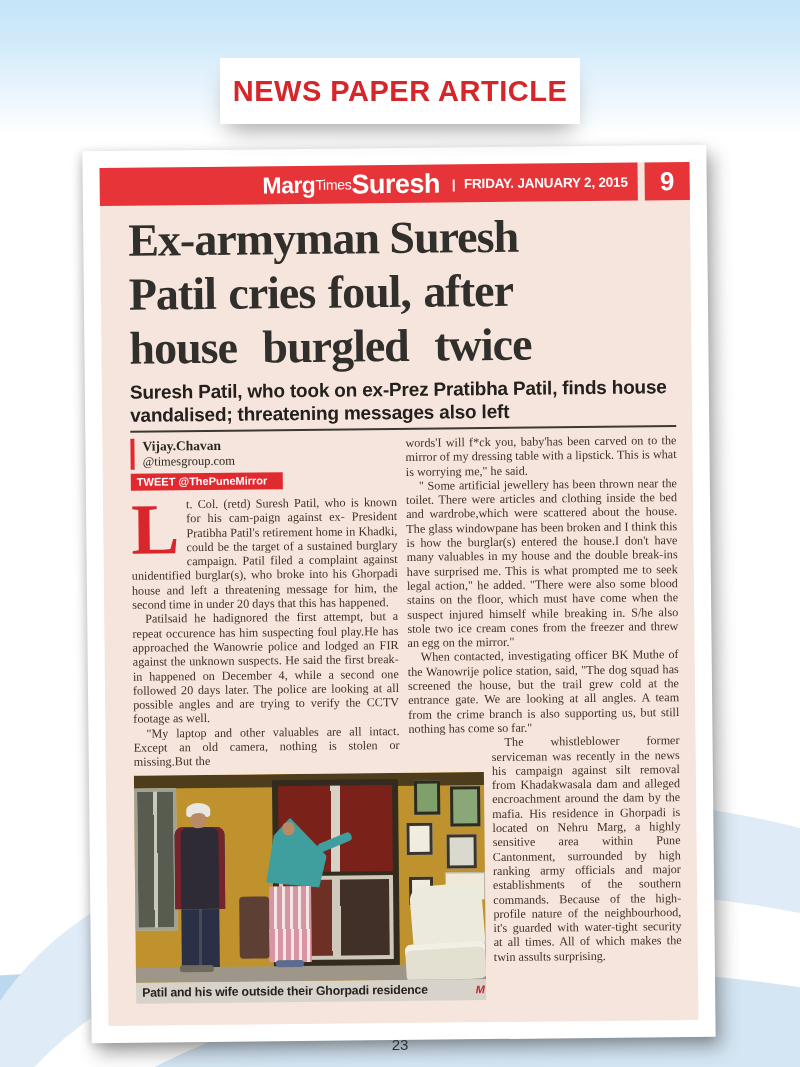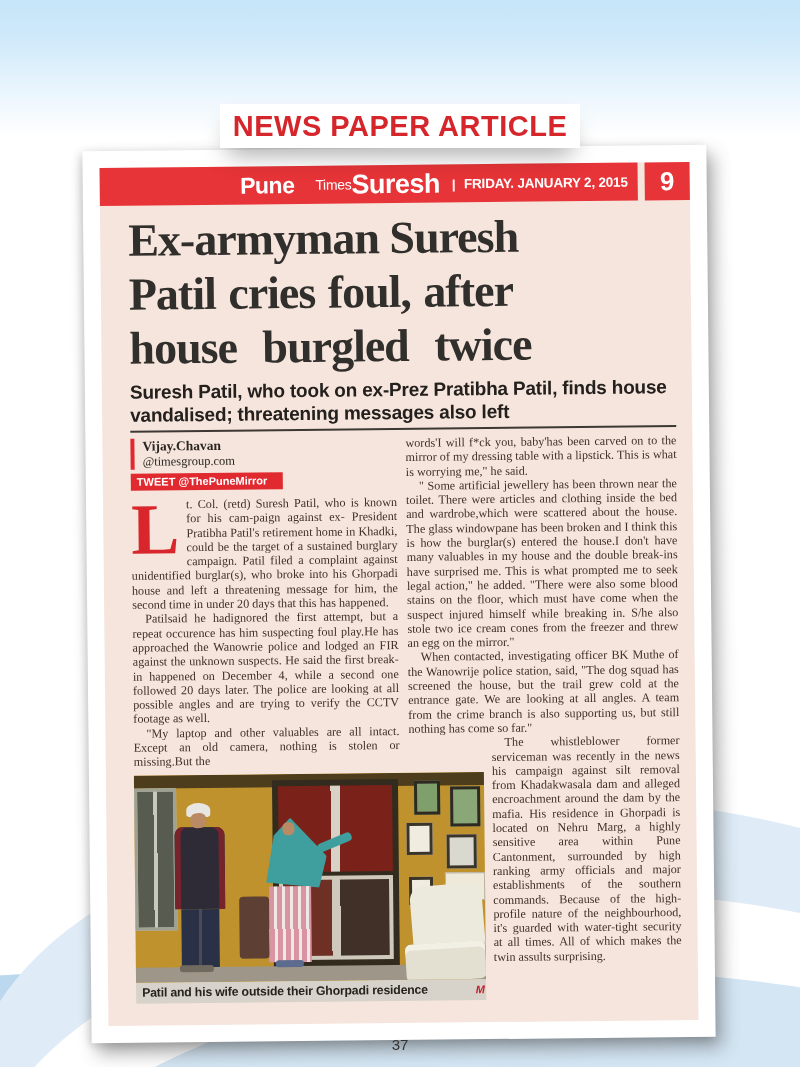--- a/index.html
+++ b/index.html
@@ -11,34 +11,34 @@
   
   .waves{position:absolute;inset:0;z-index:0;overflow:hidden;}
   .wave{position:absolute;border-radius:50%;}
   .w-left-band{left:-420px;bottom:-235px;width:1050px;height:330px;background:#bcd8ee;}
   .w-left-white{left:-450px;bottom:-282px;width:1060px;height:330px;background:#ffffff;}
   .w-right-big{right:-320px;bottom:-330px;width:1150px;height:600px;background:#dfecf7;}
   .w-right-white{right:-380px;bottom:-425px;width:1200px;height:600px;background:#ffffff;}
   .w-right-fill{right:-430px;bottom:-525px;width:1250px;height:620px;background:#d4e6f4;}
   
   .title-card{position:absolute;top:58px;left:50%;transform:translateX(-50%);z-index:3;
-      width:360px;height:44px;background:#ffffff;display:flex;align-items:center;justify-content:center;
-      box-shadow:0 14px 24px -8px rgba(0,0,0,0.35);margin-top:46px;}
+      width:360px;height:66px;background:#ffffff;display:flex;align-items:center;justify-content:center;
+      box-shadow:0 14px 24px -8px rgba(0,0,0,0.35);}
   .title-card span{color:#d5262b;font-weight:bold;font-size:29px;letter-spacing:0.5px;}
   
   .clipping{position:absolute;top:148px;left:87px;width:624px;height:892px;z-index:2;
       background:#ffffff;box-sizing:border-box;padding:17px;transform:rotate(-0.6deg);
       box-shadow:6px 10px 18px rgba(60,60,60,0.45),-2px 2px 8px rgba(0,0,0,0.15);}
   .paper{position:relative;width:590px;height:858px;background:#f6e5dc;}
   
   .masthead{position:absolute;top:0;left:0;width:590px;height:38px;display:flex;}
   .mh-main{flex:1;background:#e63438;display:flex;align-items:center;justify-content:flex-end;
       padding-right:10px;color:#fff;}
   .mh-pune{font-weight:bold;font-size:23px;letter-spacing:-0.5px;}
-  .mh-times{font-size:14px;letter-spacing:-0.3px;padding-left:21px;}
+  .mh-times{font-size:14px;letter-spacing:-0.3px;}
   .mh-mirror{font-weight:bold;font-size:27px;letter-spacing:-0.5px;}
   .mh-div{width:2px;height:12px;background:#ffffff;opacity:.9;margin:4px 9px 0 13px;}
   .mh-date{font-weight:bold;font-size:13.5px;letter-spacing:-0.2px;}
   .mh-page{width:45px;margin-left:7px;background:#e63438;color:#fff;display:flex;
       align-items:center;justify-content:center;font-weight:bold;font-size:26px;}
   
   .headline{position:absolute;top:46px;left:28px;width:538px;color:#312f2c;
       font-family:"Liberation Serif",serif;font-weight:bold;font-size:46px;line-height:54px;letter-spacing:-1px;}
   .headline .hl:nth-child(2){word-spacing:2px;}
   .headline .hl:nth-child(3){word-spacing:15px;}
@@ -124,21 +124,21 @@
 
   <div class="title-card">
     <span>NEWS PAPER ARTICLE</span>
   </div>
 
   <div class="clipping">
     <div class="paper">
 
       <div class="masthead">
         <div class="mh-main">
-          <span class="mh-pune">Pune</span>
+          <span class="mh-pune">Marg</span>
           <span class="mh-times">Times</span>
           <span class="mh-mirror">Suresh</span>
           <span class="mh-div"></span>
           <span class="mh-date">FRIDAY. JANUARY 2, 2015</span>
         </div>
         <div class="mh-page">9</div>
       </div>
 
       <div class="headline">
         <div class="hl">Ex-armyman Suresh</div>
@@ -201,15 +201,15 @@
       <div class="col-right">
         <p class="para">words'I will f*ck you, baby'has been carved on to the mirror of my dressing table with a lipstick. This is what is worrying me," he said.</p>
         <p class="para">" Some artificial jewellery has been thrown near the toilet. There were articles and clothing inside the bed and wardrobe,which were scattered about the house. The glass windowpane has been broken and I think this is how the burglar(s) entered the house.I don't have many valuables in my house and the double break-ins have surprised me. This is what prompted me to seek legal action," he added. "There were also some blood stains on the floor, which must have come when the suspect injured himself while breaking in. S/he also stole two ice cream cones from the freezer and threw an egg on the mirror."</p>
         <p class="para">When contacted, investigating officer BK Muthe of the Wanowrije police station, said, "The dog squad has screened the house, but the trail grew cold at the entrance gate. We are looking at all angles. A team from the crime branch is also supporting us, but still nothing has come so far."</p>
         <p class="para para-narrow">The whistleblower former serviceman was recently in the news his campaign against silt removal from Khadakwasala dam and alleged encroachment around the dam by the mafia. His residence in Ghorpadi is located on Nehru Marg, a highly sensitive area within Pune Cantonment, surrounded by high ranking army officials and major establishments of the southern commands. Because of the high-profile nature of the neighbourhood, it's guarded with water-tight security at all times. All of which makes the twin assults surprising.</p>
       </div>
 
     </div>
   </div>
 
-  <div class="page-footer">37</div>
+  <div class="page-footer">23</div>
 
 </div>
 
 </body></html>

